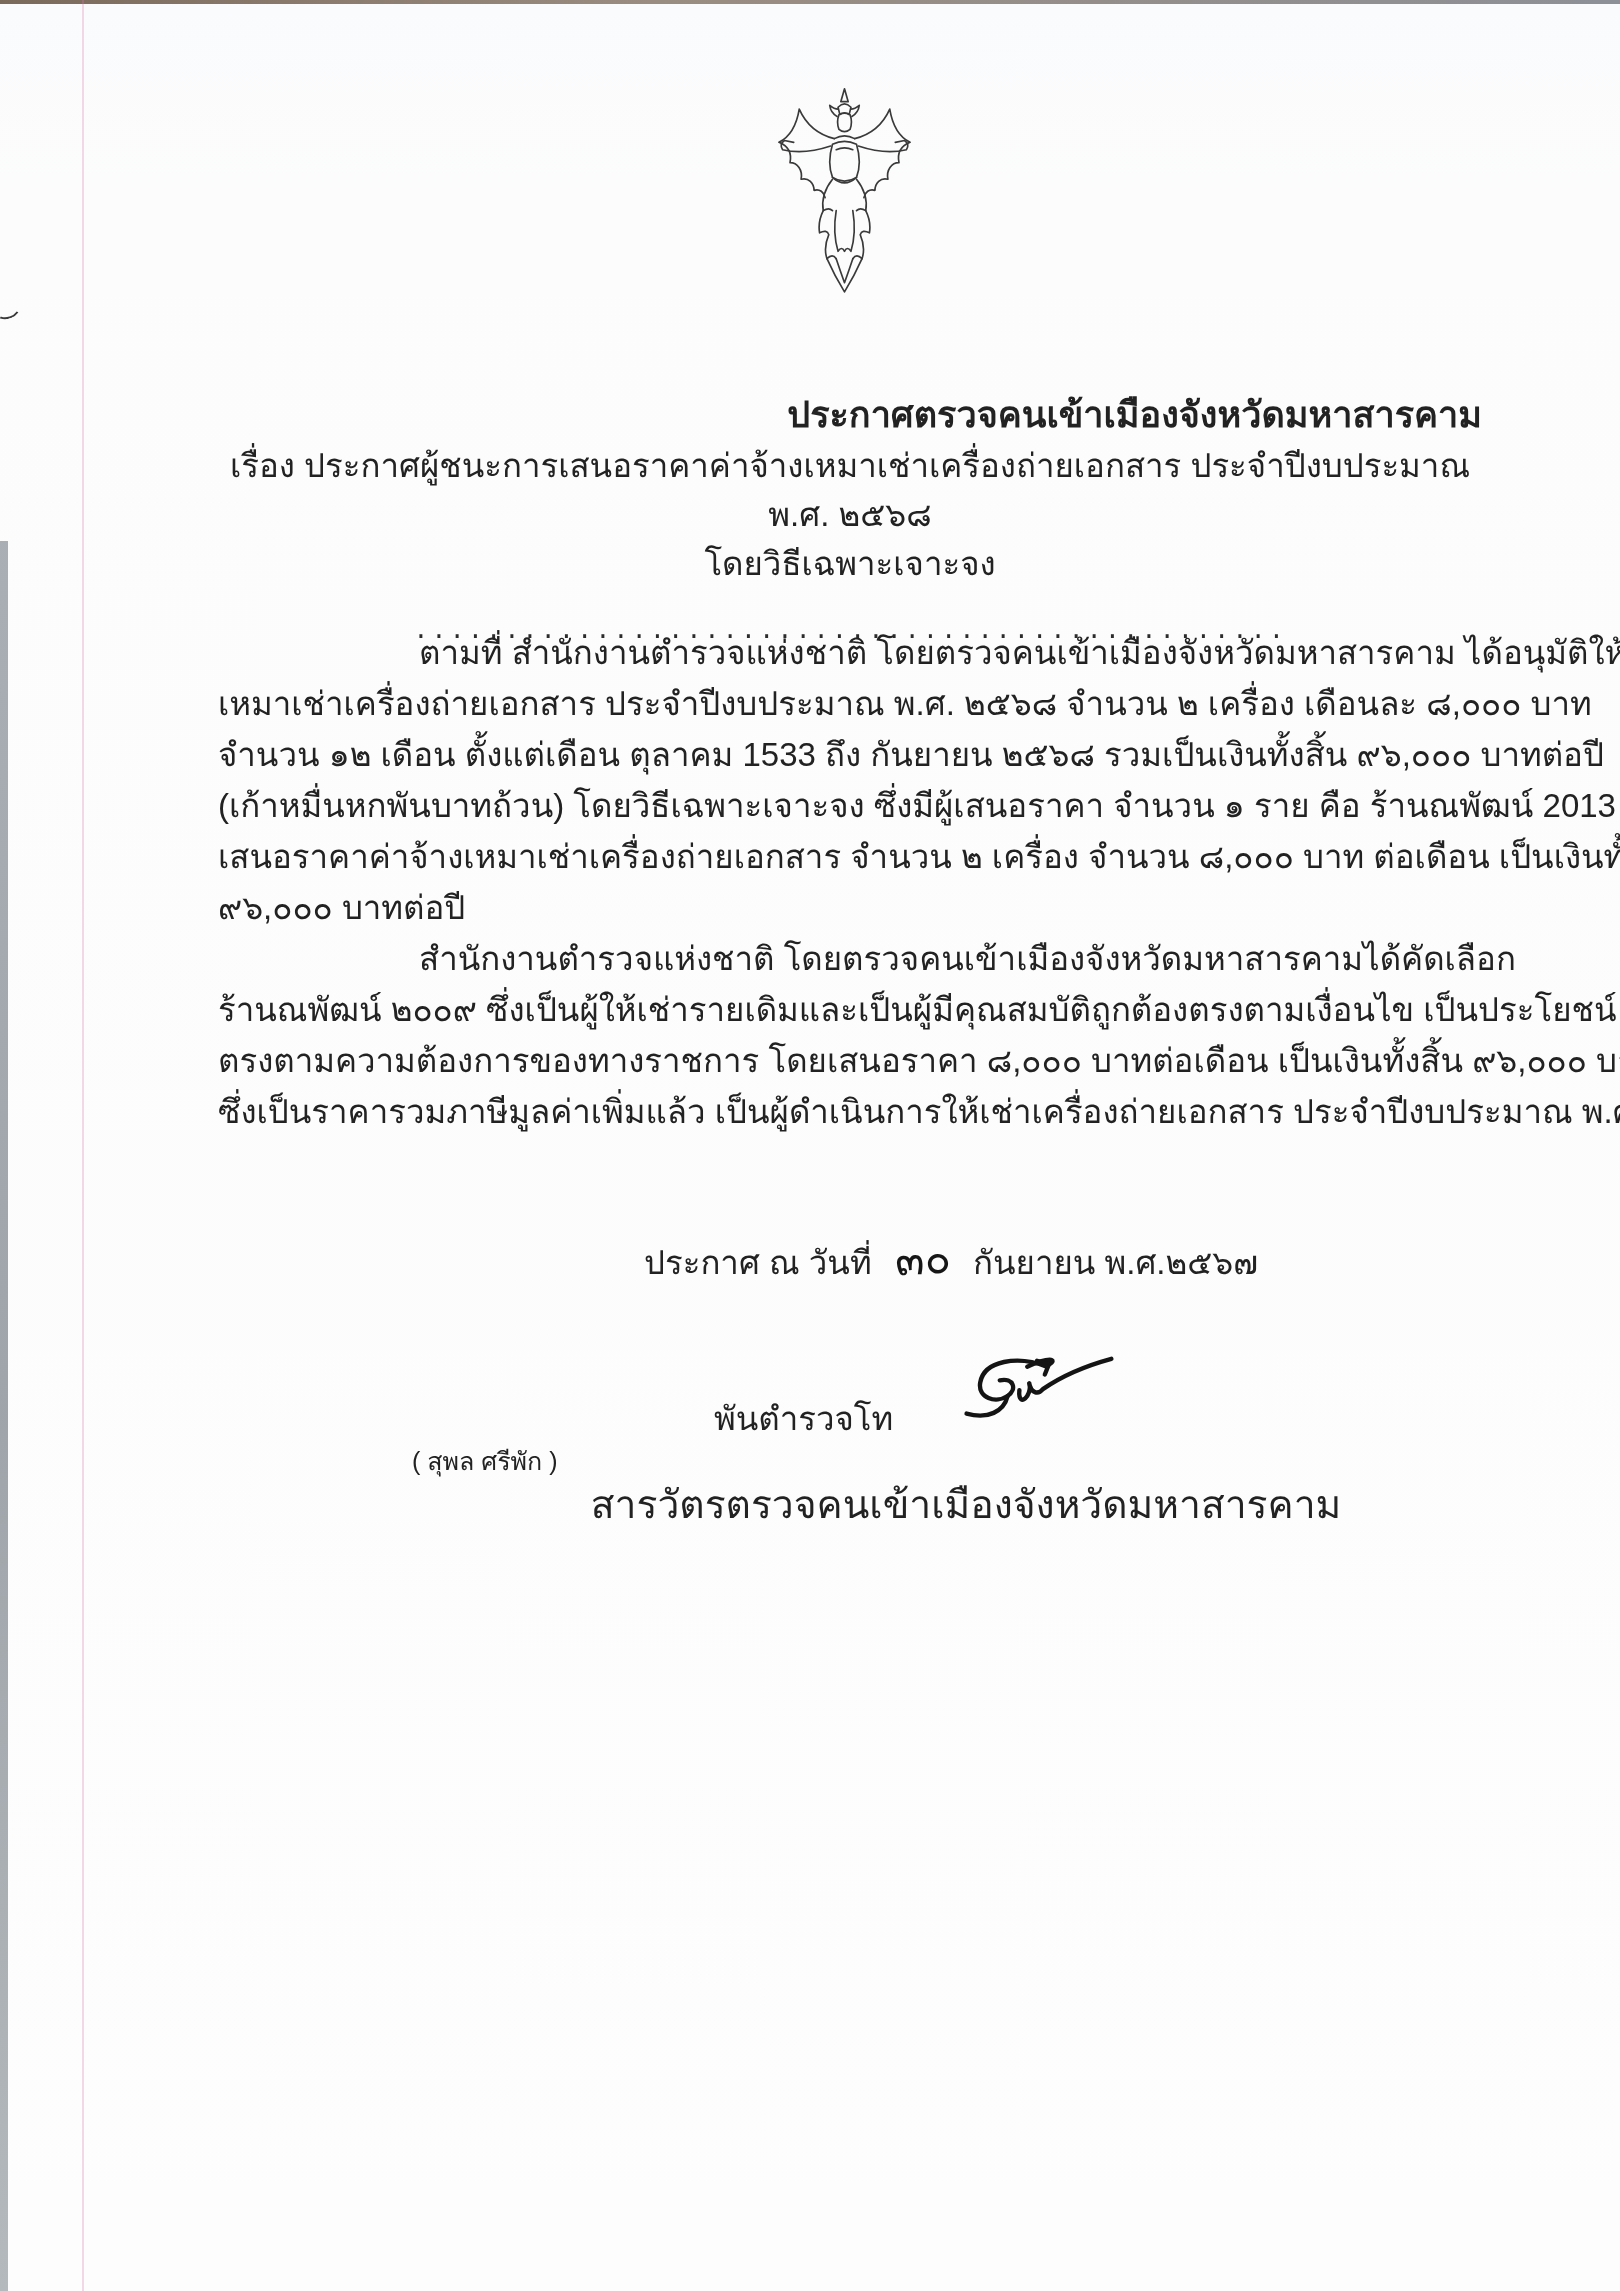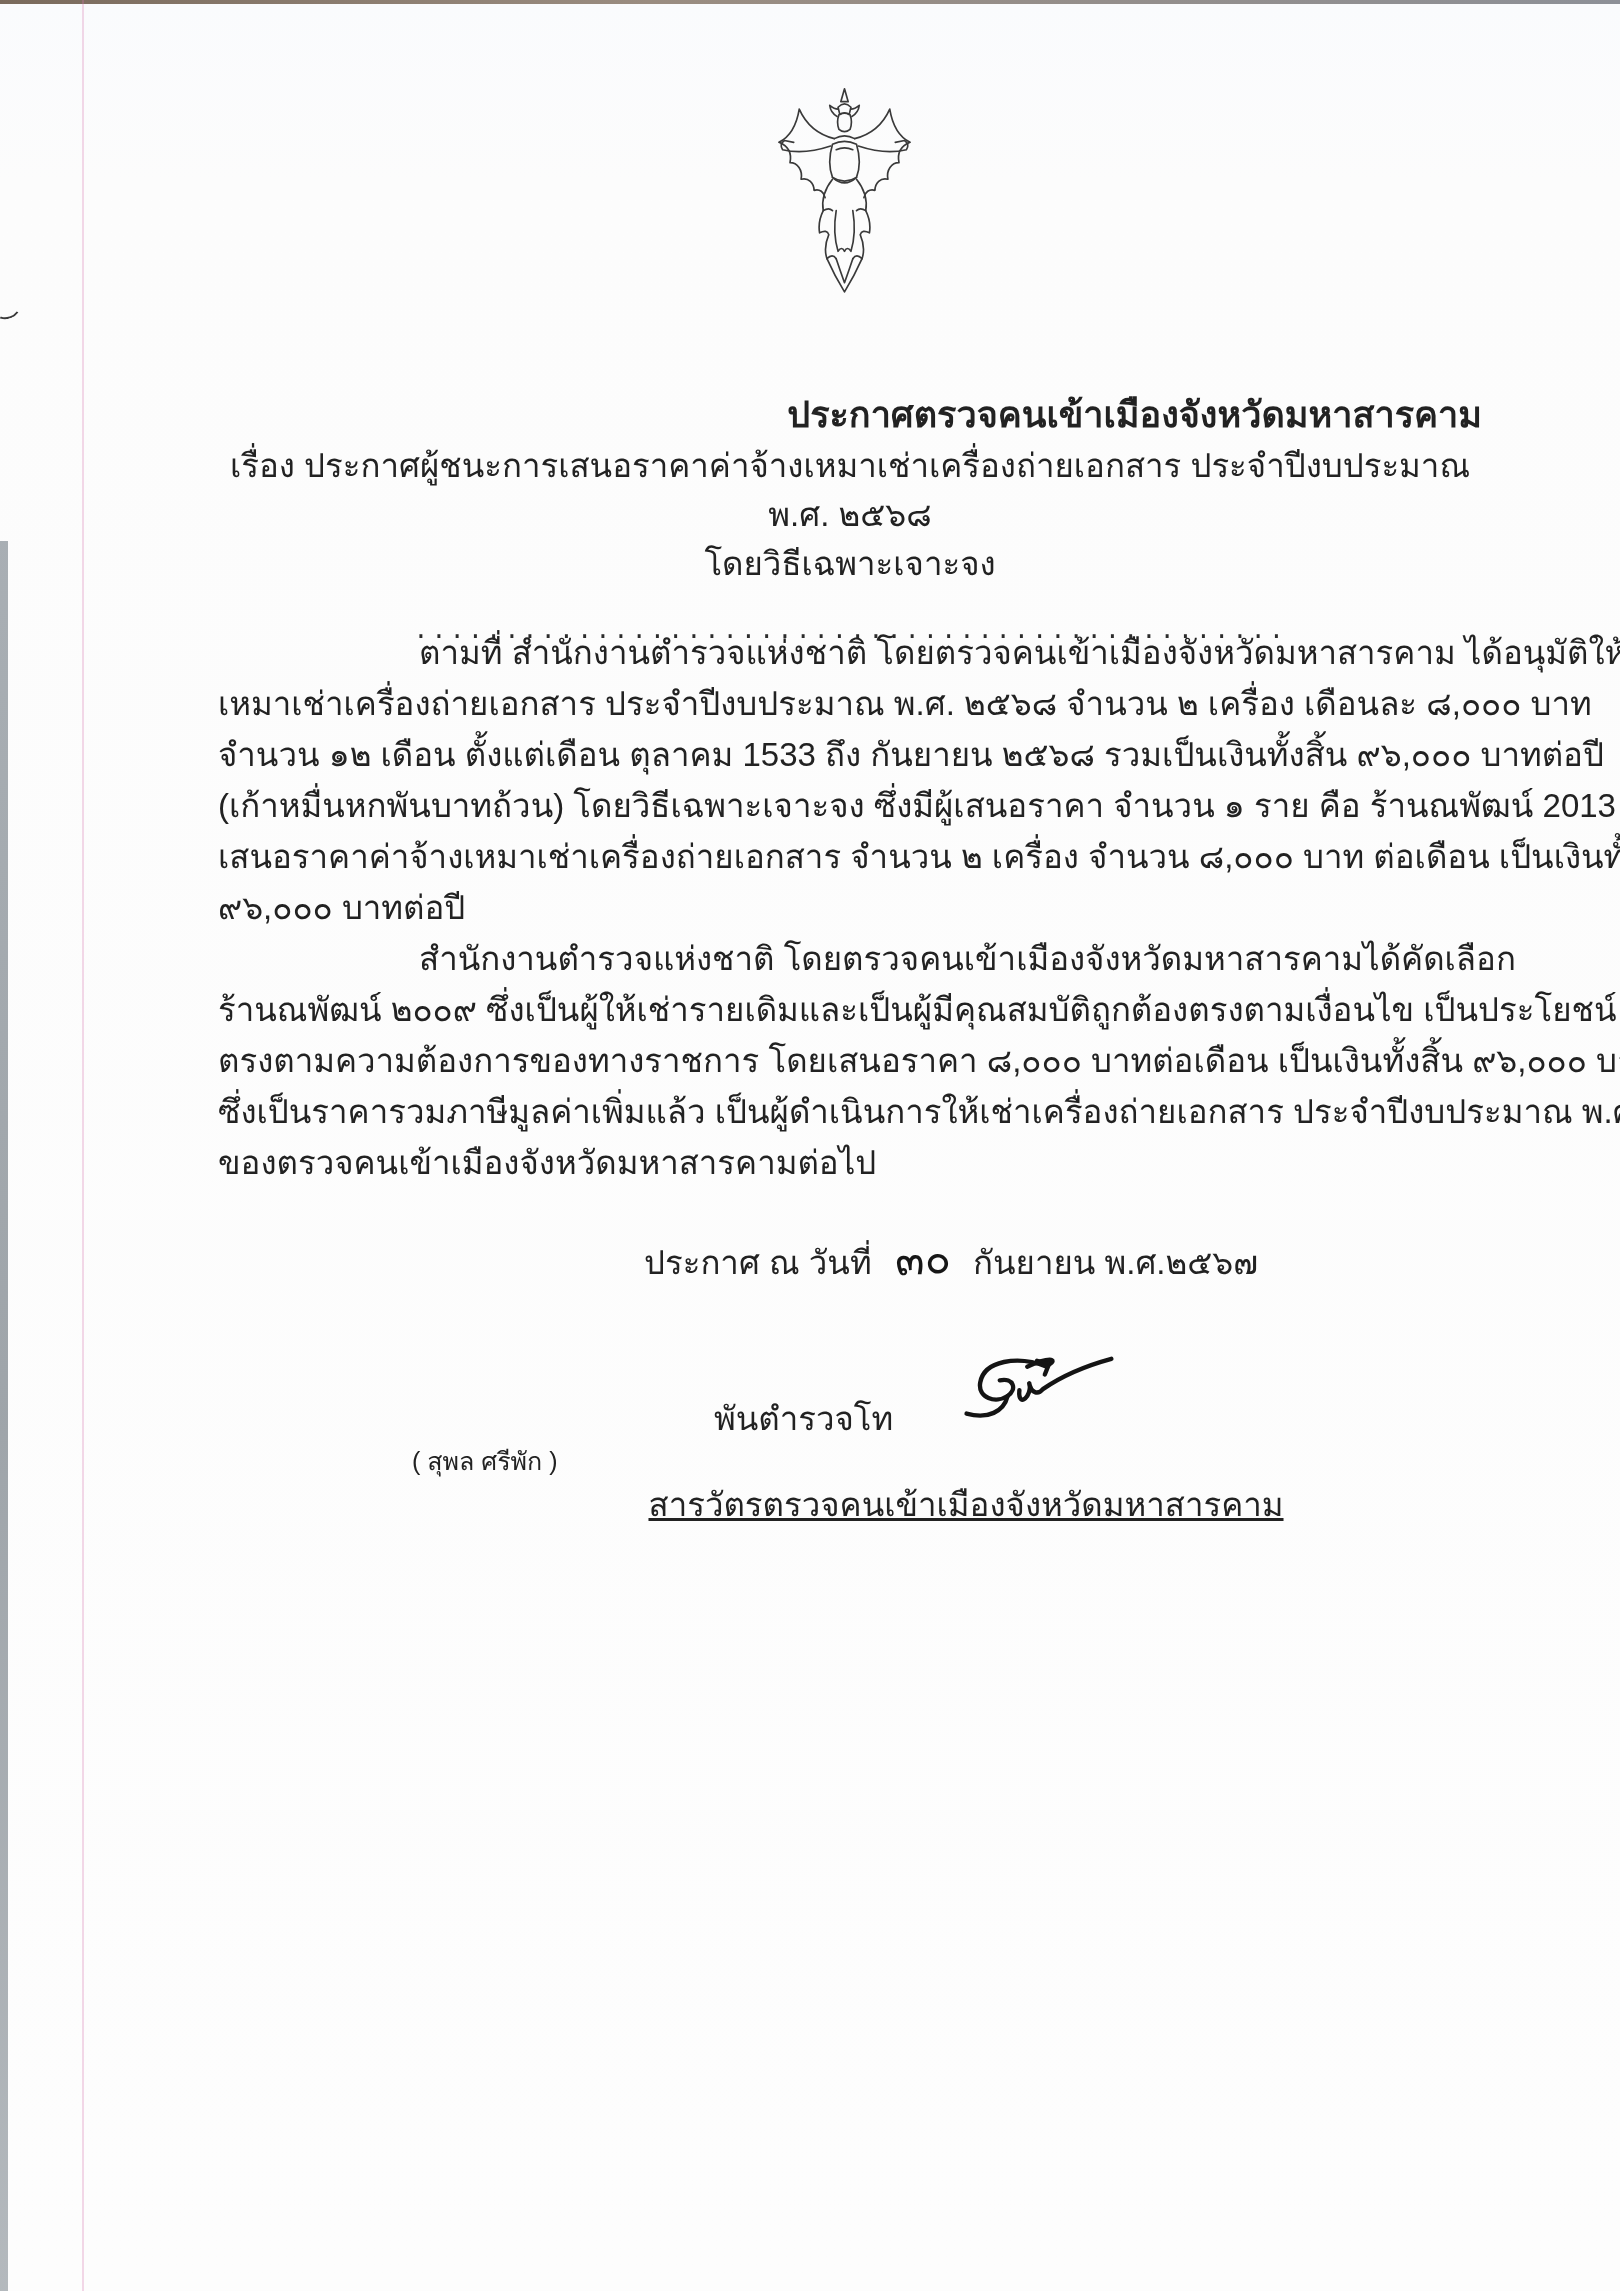--- a/index.html
+++ b/index.html
@@ -63,21 +63,21 @@
   .sig-rank {
     position: absolute; left: 714px; top: 1396px; font-size: 33px; line-height: 45px; white-space: nowrap;
   }
   .sig-script { position: absolute; left: 902px; top: 1351px; width: 225px; height: 90px; }
   .sig-name {
     position: absolute; left: 412px; top: 1439px; width: 1068px;
     font-size: 25px; line-height: 45px; white-space: nowrap;
   }
   .sig-pos1 {
     position: absolute; left: 412px; top: 1482px; width: 1108px;
-    text-align: center; font-size: 33px; line-height: 45px; white-space: nowrap; text-decoration: underline;
+    text-align: center; font-size: 39px; line-height: 45px; white-space: nowrap;
   }
   .sig-pos2 {
     position: absolute; left: 412px; top: 1525px; width: 1108px;
     text-align: center; font-size: 33px; line-height: 45px; white-space: nowrap;
   }
 </style>
 </head>
 <body>
 
 <div class="page">
@@ -128,21 +128,20 @@
       <div class="bline">จำนวน ๑๒ เดือน ตั้งแต่เดือน ตุลาคม 1533 ถึง กันยายน ๒๕๖๘ รวมเป็นเงินทั้งสิ้น ๙๖,๐๐๐  บาทต่อปี</div>
       <div class="bline">(เก้าหมื่นหกพันบาทถ้วน) โดยวิธีเฉพาะเจาะจง ซึ่งมีผู้เสนอราคา จำนวน ๑ ราย คือ ร้านณพัฒน์ 2013</div>
       <div class="bline">เสนอราคาค่าจ้างเหมาเช่าเครื่องถ่ายเอกสาร จำนวน ๒ เครื่อง จำนวน ๘,๐๐๐ บาท ต่อเดือน เป็นเงินทั้งสิ้น</div>
       <div class="bline">๙๖,๐๐๐ บาทต่อปี</div>
     </div>
     <div>
       <div class="bline indent">สำนักงานตำรวจแห่งชาติ โดยตรวจคนเข้าเมืองจังหวัดมหาสารคามได้คัดเลือก</div>
       <div class="bline">ร้านณพัฒน์ ๒๐๐๙ ซึ่งเป็นผู้ให้เช่ารายเดิมและเป็นผู้มีคุณสมบัติถูกต้องตรงตามเงื่อนไข เป็นประโยชน์</div>
       <div class="bline">ตรงตามความต้องการของทางราชการ โดยเสนอราคา ๘,๐๐๐ บาทต่อเดือน เป็นเงินทั้งสิ้น ๙๖,๐๐๐ บาทต่อปี</div>
       <div class="bline">ซึ่งเป็นราคารวมภาษีมูลค่าเพิ่มแล้ว เป็นผู้ดำเนินการให้เช่าเครื่องถ่ายเอกสาร ประจำปีงบประมาณ พ.ศ.๒๕๖๘</div>
-      <div class="bline">ของตรวจคนเข้าเมืองจังหวัดมหาสารคามต่อไป</div>
     </div>
   </div>
 
   <div class="date-line">
     <span>ประกาศ ณ วันที่</span>
     <span class="date-day">๓๐</span>
     <span>กันยายน พ.ศ.๒๕๖๗</span>
   </div>
 
   <div class="sig-rank">พันตำรวจโท</div>

